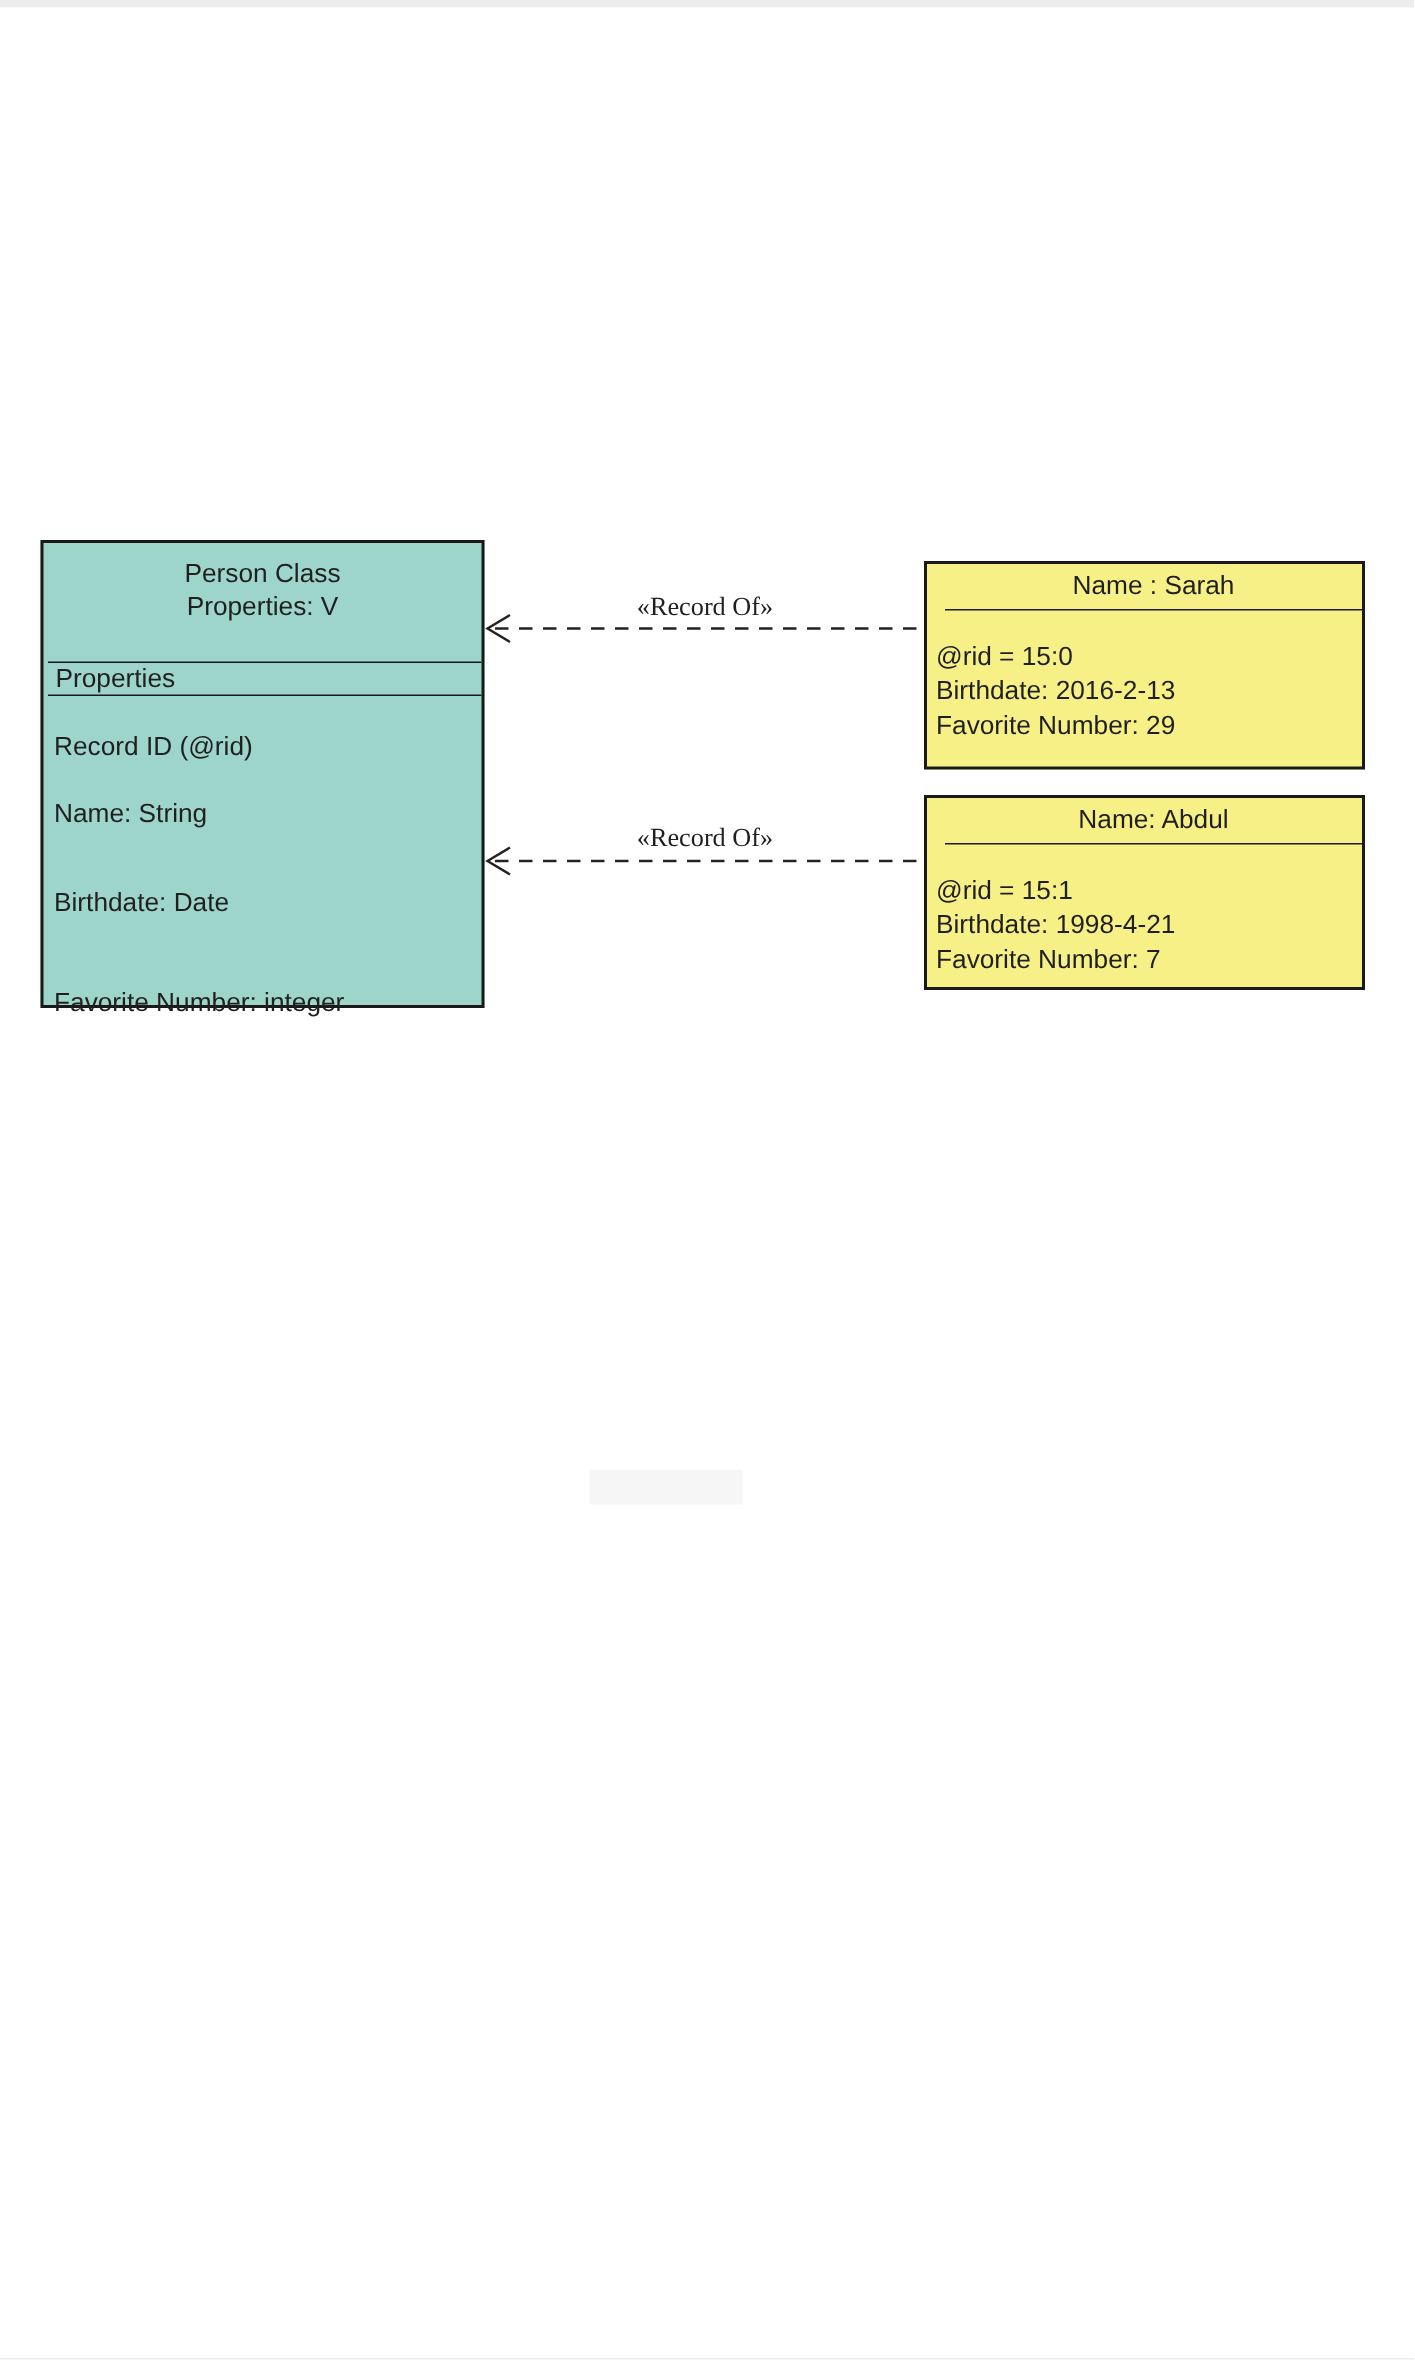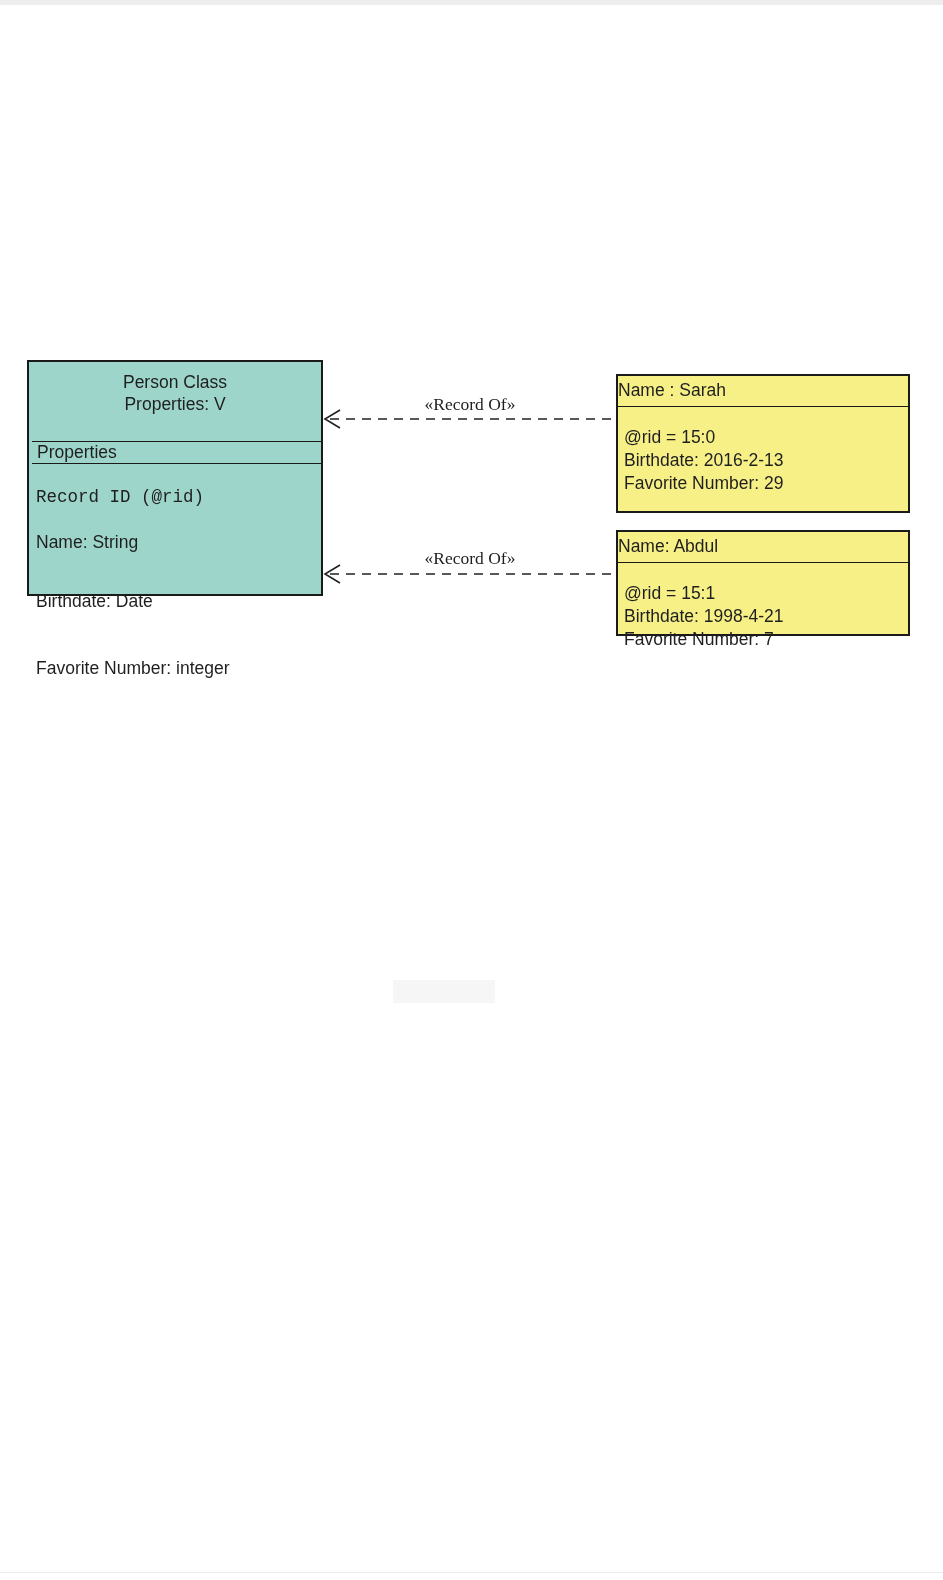--- a/index.html
+++ b/index.html
@@ -26,21 +26,21 @@
     position: absolute;
     left: 0; top: 1572px;
     width: 943px; height: 1px;
     background: #ececec;
   }
 
   
   .class-box {
     position: absolute;
     left: 27px; top: 360px;
-    width: 296px; height: 236px;
+    width: 296px; height: 312px;
     background: #9ed5cb;
     border: 2px solid #1a1a1a;
     box-sizing: border-box;
     font-size: 17.5px;
     padding-left: 36px;
   }
   .class-header {
     position: absolute;
     left: 0; right: 0; top: 0;
     height: 79px;
@@ -57,43 +57,44 @@
     box-sizing: border-box;
     line-height: 20px;
     padding-left: 5px;
   }
   .class-prop {
     position: absolute;
     left: 7px;
     line-height: 22px;
     white-space: nowrap;
   }
-  .class-prop.p0 { top: 124px; font-family: Liberation Mono, monospace; }
+  .class-prop.p0 { top: 124px; }
   .class-prop.p1 { top: 169px; }
   .class-prop.p2 { top: 228px; }
   .class-prop.p3 { top: 251px; margin-top: 44px; }
 
   
   .record-box {
     position: absolute;
     left: 616px;
     width: 294px;
     background: #f7f086;
     border: 2px solid #1a1a1a;
     box-sizing: border-box;
     font-size: 17.5px;
   }
   .record-box.sarah { top: 374px; height: 139px; }
-  .record-box.abdul { top: 530px; height: 106px; }
+  .record-box.abdul { top: 530px; height: 130px; }
   .record-header {
     height: 31px;
     border-bottom: 1.5px solid #1a1a1a;
     box-sizing: border-box;
-    text-align: left;
+    text-align: center;
     line-height: 29px;
+    margin-left: 12px;
   }
   .record-body {
     padding: 19px 6px 0 6px;
     line-height: 23px;
   }
   .record-field { white-space: nowrap; }
 
   
   .connector-svg {
     position: absolute;

